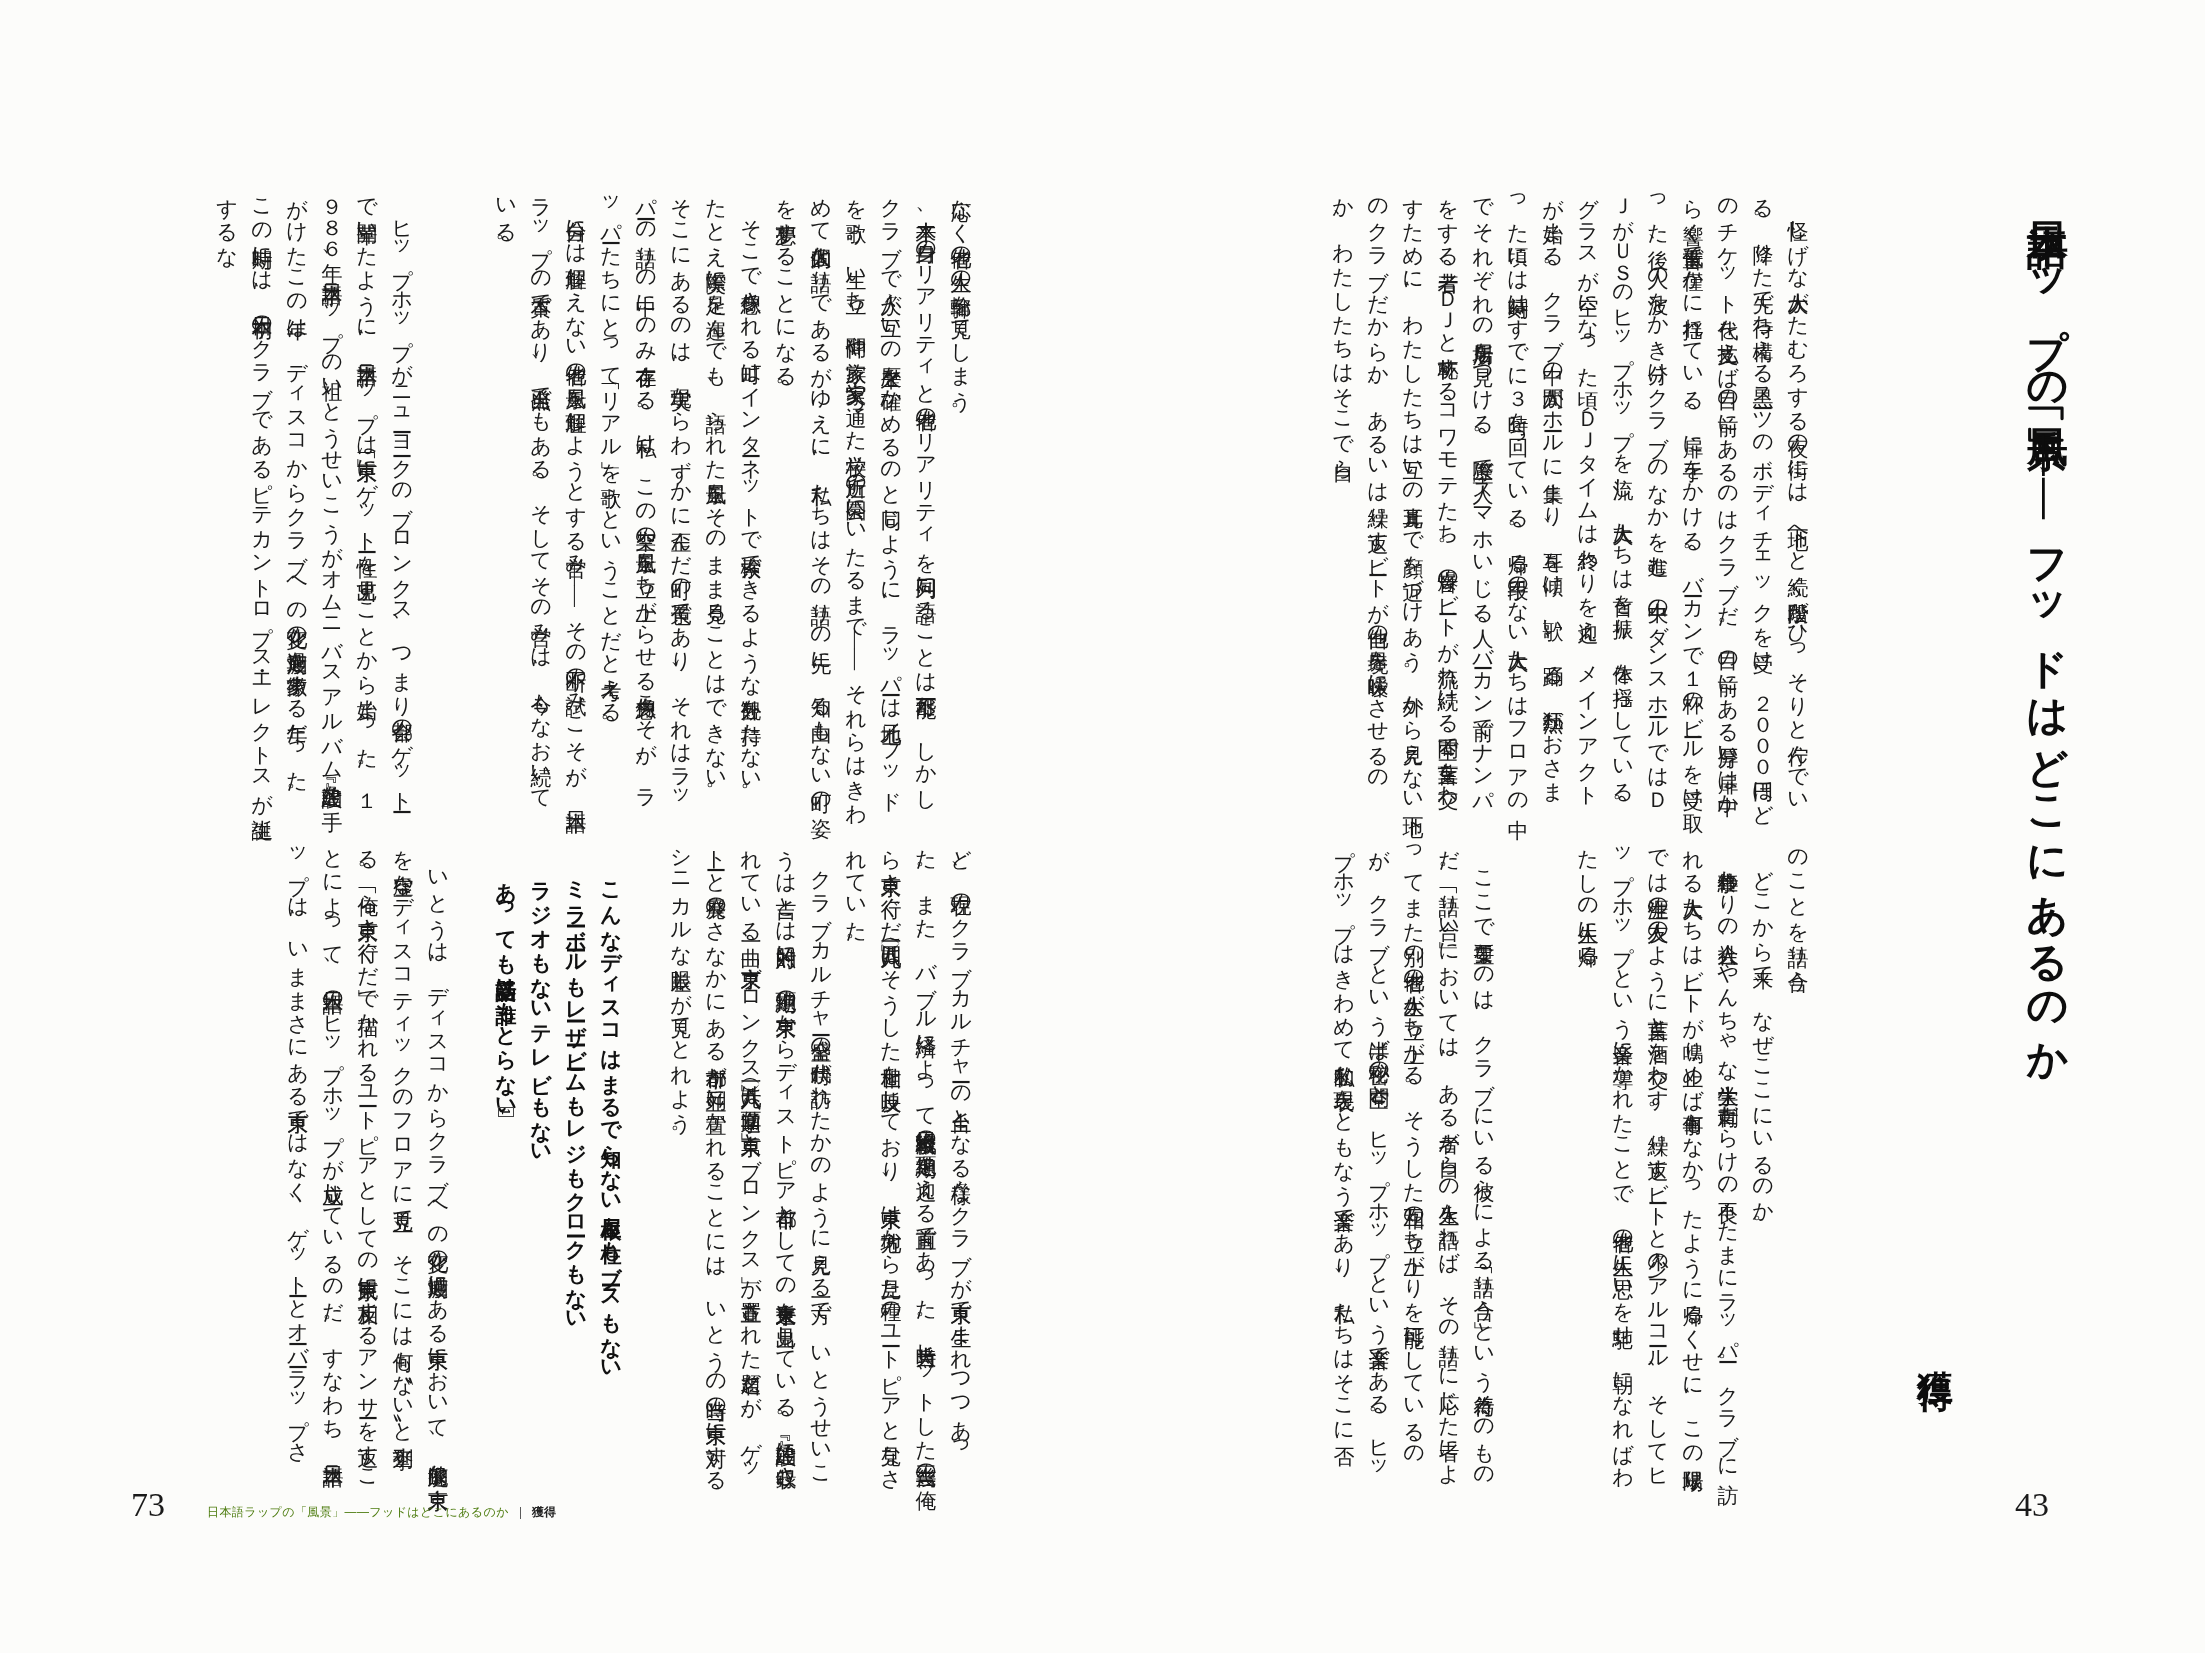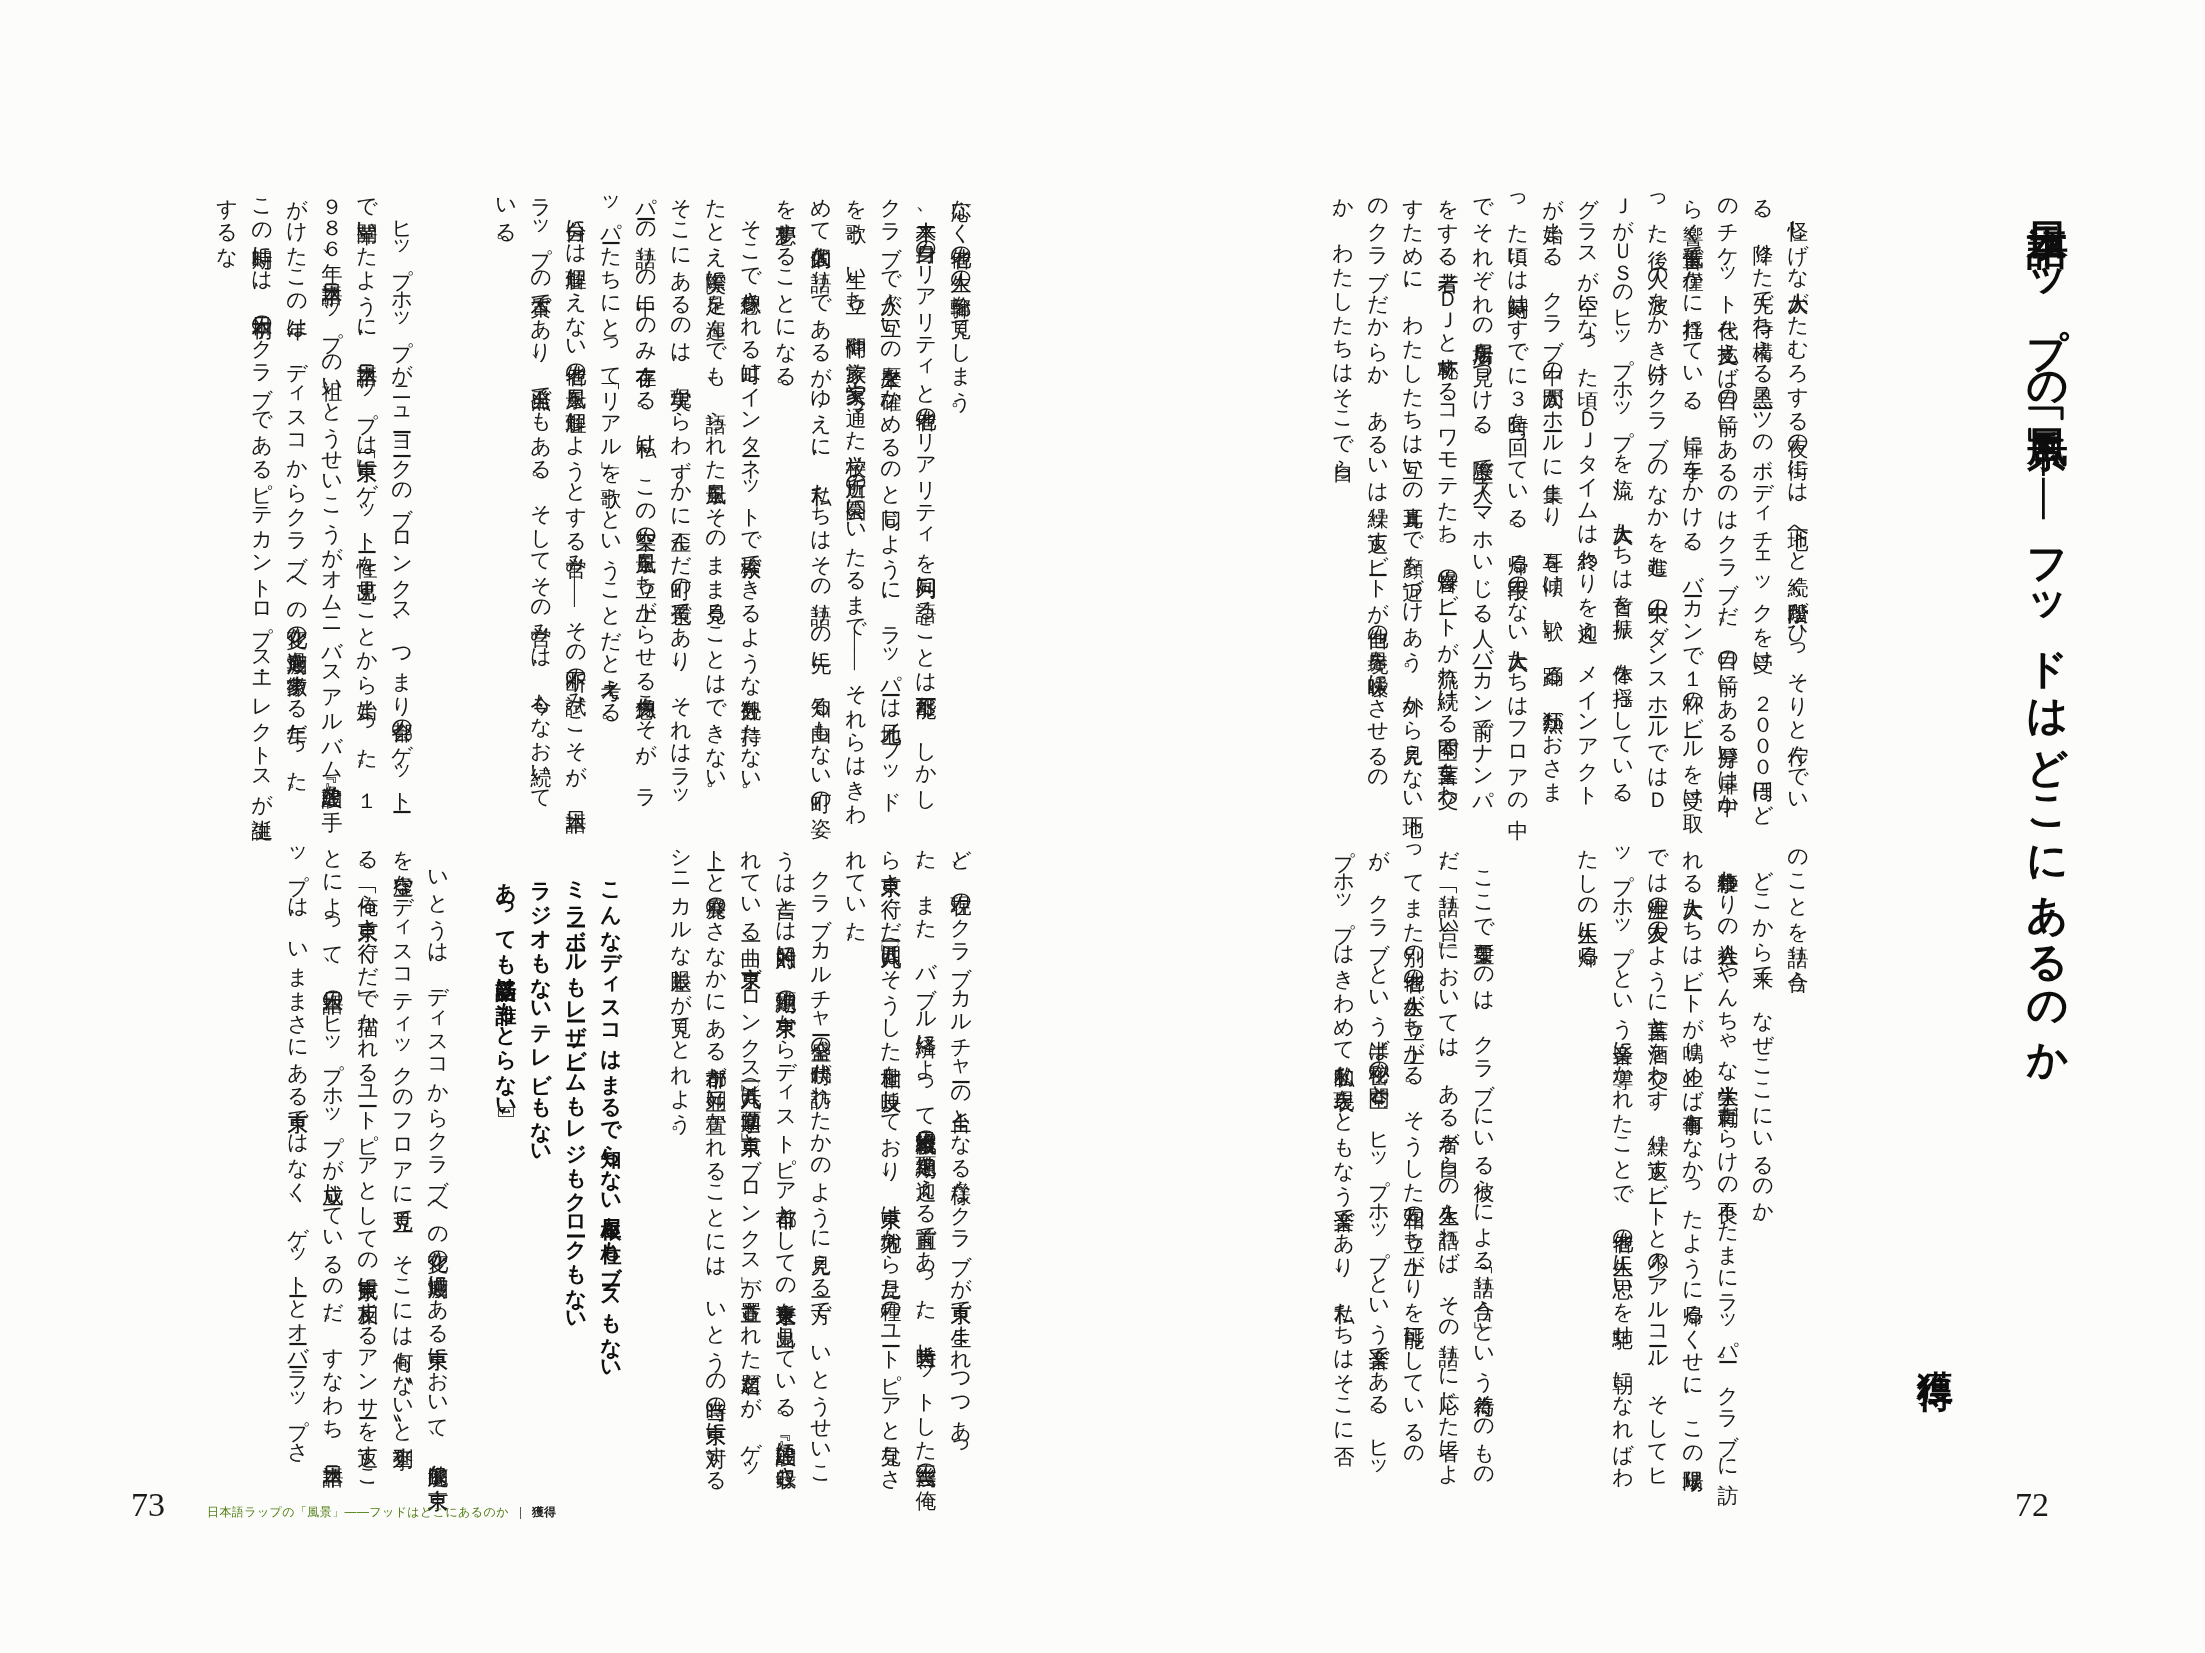--- a/index.html
+++ b/index.html
@@ -126,18 +126,18 @@
       <p>　仕事終わりの社会人、やんちゃな大学生、刺青だらけの不良、たまにラッパー。クラブに訪れる大人たちはビートが鳴り止めば何事もなかったように帰るくせに、この場限りでは生涯の友人のように言葉と酒を交わす。繰り返すビートと少々のアルコール、そしてヒップホップという音楽に導かれたことで、他者の人生に思いを馳せ、朝になればわたしの人生に帰る。</p>
       <p class="sect">　ここで重要なのは、クラブにいる彼らによる「語り合う」という行為そのものだ。「語り合い」においては、ある者が自らの人生を語れば、その語りに応じた者によってまた別の他者の人生が立ち上がる。そうした相互の立ち上がりを可能にしているのが、クラブという半ば秘密の空間と、ヒップホップという音楽である。ヒップホップはきわめて私的な表現をともなう音楽であり、私たちはそこに否</p>
     </div>
 
     <div class="chapter-title">
       <span>日本語ラップの「風景」</span><span class="tgap"></span><span>――フッドはどこにあるのか</span>
     </div>
 
     <div class="chapter-section">獲得</div>
 
-    <div class="pnum pnum-right">72</div>
+    <div class="pnum pnum-right">43</div>
 
   </section>
 
 </div>
 
 
 </body></html>

